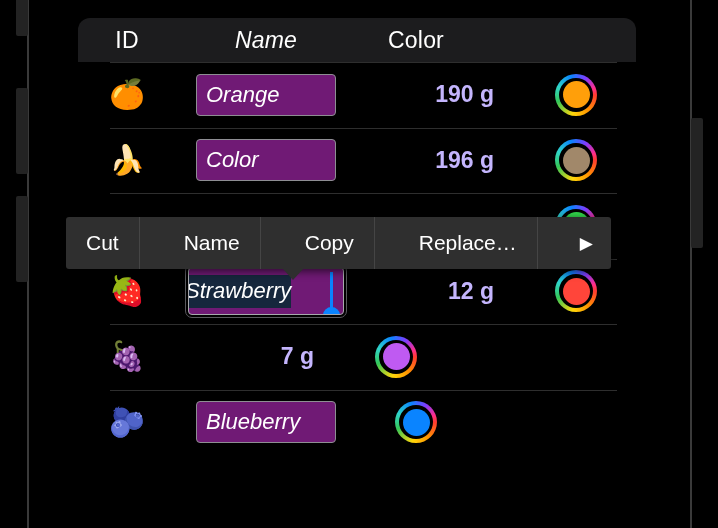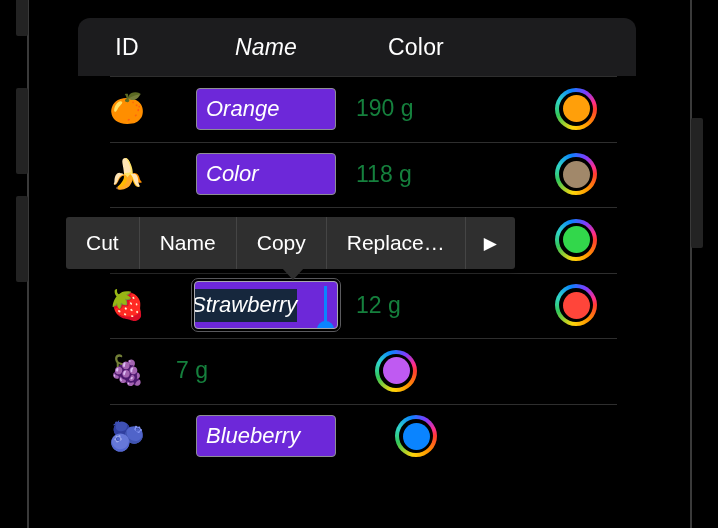--- a/index.html
+++ b/index.html
@@ -43,21 +43,21 @@
   #table {
     position: absolute;
     left: 78px;
     top: 18px;
     width: 558px;
   }
 
   .header-bar {
     display: flex;
     align-items: center;
-    height: 58px;
+    height: 44px;
     background: #1c1c1e;
     border-radius: 12px 12px 0 0;
   }
   .header-bar .cell {
     color: #ffffff;
     font-size: 23px;
     text-align: center;
     letter-spacing: 0.2px;
   }
 
@@ -88,34 +88,34 @@
     text-align: center;
     line-height: 1;
     font-family: "DejaVu Sans", sans-serif;
   }
 
   .cell-name { display: flex; justify-content: center; }
 
   .name-field {
     width: 140px;
     height: 42px;
-    background: #6d28d9;
+    background: #701a75;
     border: 1px solid #8e8e93;
     border-radius: 4px;
     display: flex;
     align-items: center;
     padding: 0 9px;
     color: #ffffff;
     font-size: 22px;
     white-space: nowrap;
     overflow: hidden;
   }
 
   .name-field.focused {
-    width: 144px;
+    width: 156px;
     height: 48px;
     border: 1px solid #a8a8ad;
     outline: 1px solid #5a5a5e;
     outline-offset: 2px;
     padding: 0 4px;
     position: relative;
   }
   .sel-text {
     background: #16273d;
     color: #ffffff;
@@ -135,23 +135,25 @@
     position: absolute;
     left: -7px;
     bottom: -12px;
     width: 17px;
     height: 17px;
     border-radius: 50%;
     background: #0a84ff;
   }
 
   .cell-weight {
-    color: #15803d;
+    color: #c4b5fd;
     font-size: 23px;
+    text-align: right;
     padding-right: 22px;
+    font-weight: bold;
   }
 
   .cell-color { display: flex; justify-content: center; }
 
   .color-well {
     width: 42px;
     height: 42px;
     border-radius: 50%;
     background: conic-gradient(from 90deg,
       #ff3b30 0deg, #ff9500 52deg, #ffd60a 100deg,
@@ -173,20 +175,21 @@
     position: absolute;
     left: 66px;
     top: 217px;
     height: 52px;
     background: #2f2f2f;
     border-radius: 3px;
     display: flex;
     align-items: stretch;
     z-index: 30;
     box-shadow: 0 2px 10px rgba(0,0,0,0.65);
+    gap: 24px;
   }
   #edit-menu .mi {
     display: flex;
     align-items: center;
     justify-content: center;
     color: #ffffff;
     font-size: 21px;
     padding: 0 20px;
     border-right: 1px solid #454545;
     white-space: nowrap;
@@ -238,21 +241,21 @@
           </div>
         </div>
       </div>
     </div>
 
     <div class="row">
       <div class="cell-id col-id">🍌</div>
       <div class="cell-name col-name">
         <div class="name-field">Color</div>
       </div>
-      <div class="cell-weight col-weight">118 g</div>
+      <div class="cell-weight col-weight">196 g</div>
       <div class="cell-color col-color">
         <div class="color-well">
           <div class="gap">
             <div class="fill" style="background: rgb(161, 136, 106);"></div>
           </div>
         </div>
       </div>
     </div>
 
     <div class="row">

